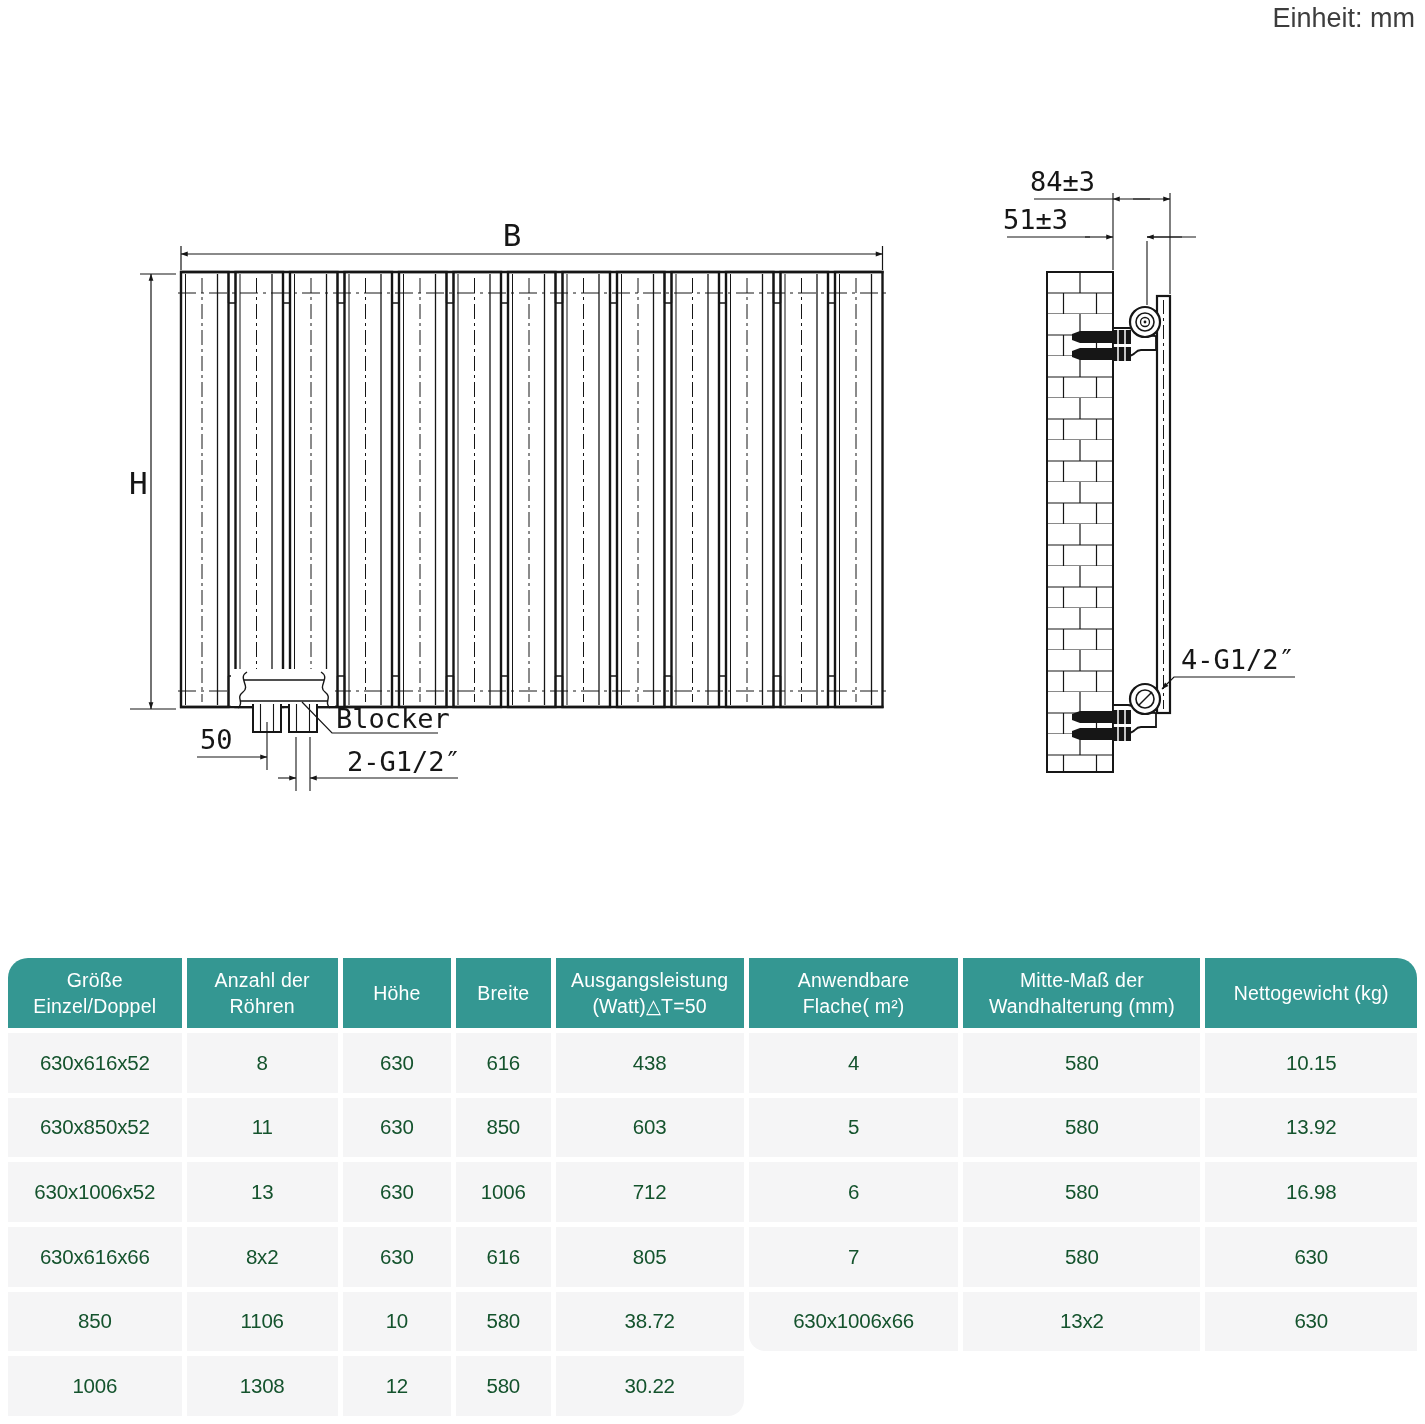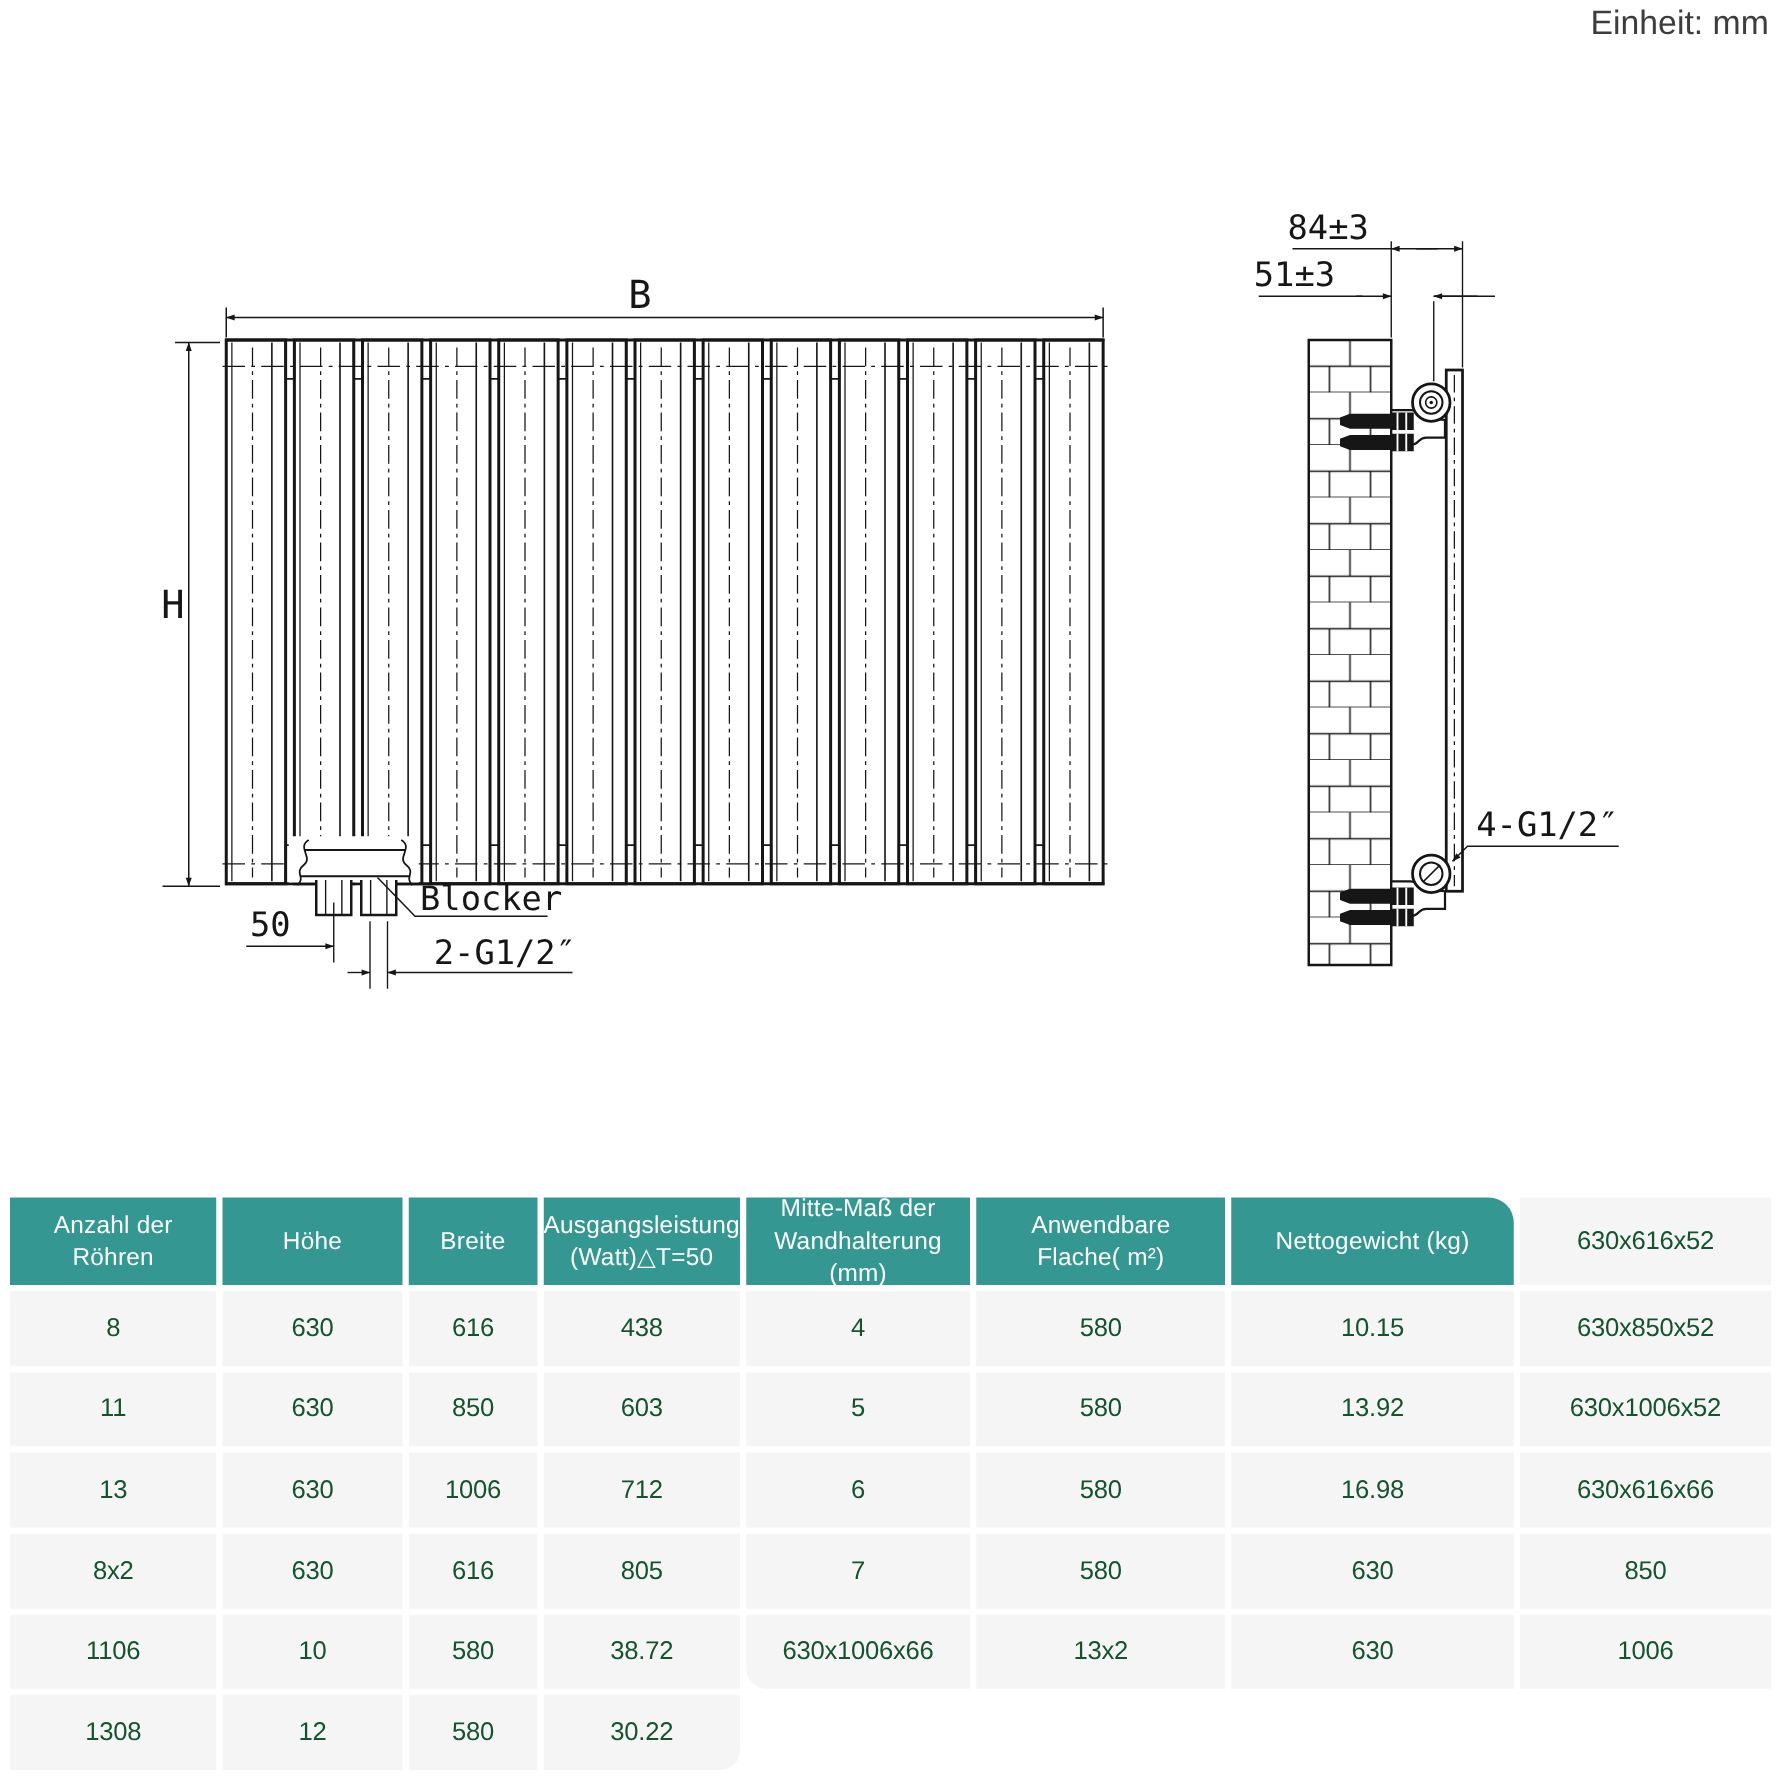--- a/index.html
+++ b/index.html
@@ -182,41 +182,45 @@
         <rect x="1113" y="727" width="18" height="14" fill="#161616"></rect>
         <path d="M1118,727 V741 M1125,727 V741" stroke="#fff" stroke-width="1.5"></path>
       </g>
 
       <path d="M1295,677 H1174 L1162,689" stroke="#161616" stroke-width="1.2" fill="none" marker-end="url(#arr)"></path>
       <text class="dimtext" x="1181" y="669">4-G1/2″</text>
     </g>
   </svg>
 
   <div class="spec-table">
+    <div class="th rtl">
+      <span>Größe</span>
+      <span>Einzel/Doppel</span>
+    </div>
     <div class="th">
       <span>Anzahl der</span>
       <span>Röhren</span>
     </div>
     <div class="th">
       <span>Höhe</span>
     </div>
     <div class="th">
       <span>Breite</span>
     </div>
     <div class="th">
       <span>Ausgangsleistung</span>
       <span>(Watt)△T=50</span>
     </div>
     <div class="th">
+      <span>Anwendbare</span>
+      <span>Flache( m²)</span>
+    </div>
+    <div class="th">
       <span>Mitte-Maß der</span>
       <span>Wandhalterung (mm)</span>
-    </div>
-    <div class="th">
-      <span>Anwendbare</span>
-      <span>Flache( m²)</span>
     </div>
     <div class="th rtr">
       <span>Nettogewicht (kg)</span>
     </div>
 
     <div class="td">630x616x52</div>
     <div class="td">8</div>
     <div class="td">630</div>
     <div class="td">616</div>
     <div class="td">438</div>

